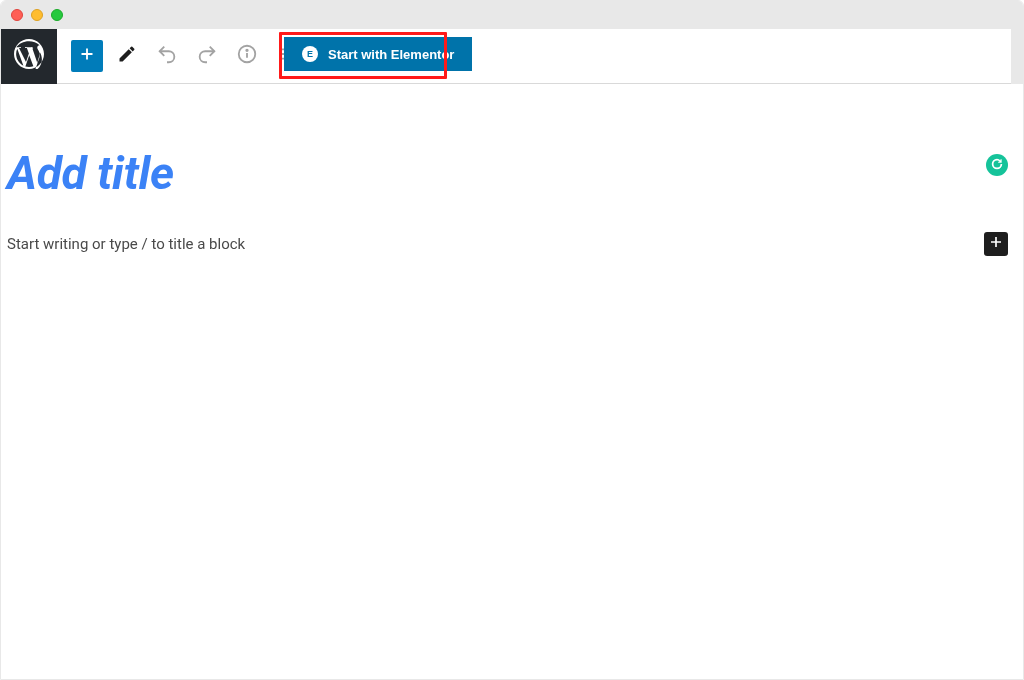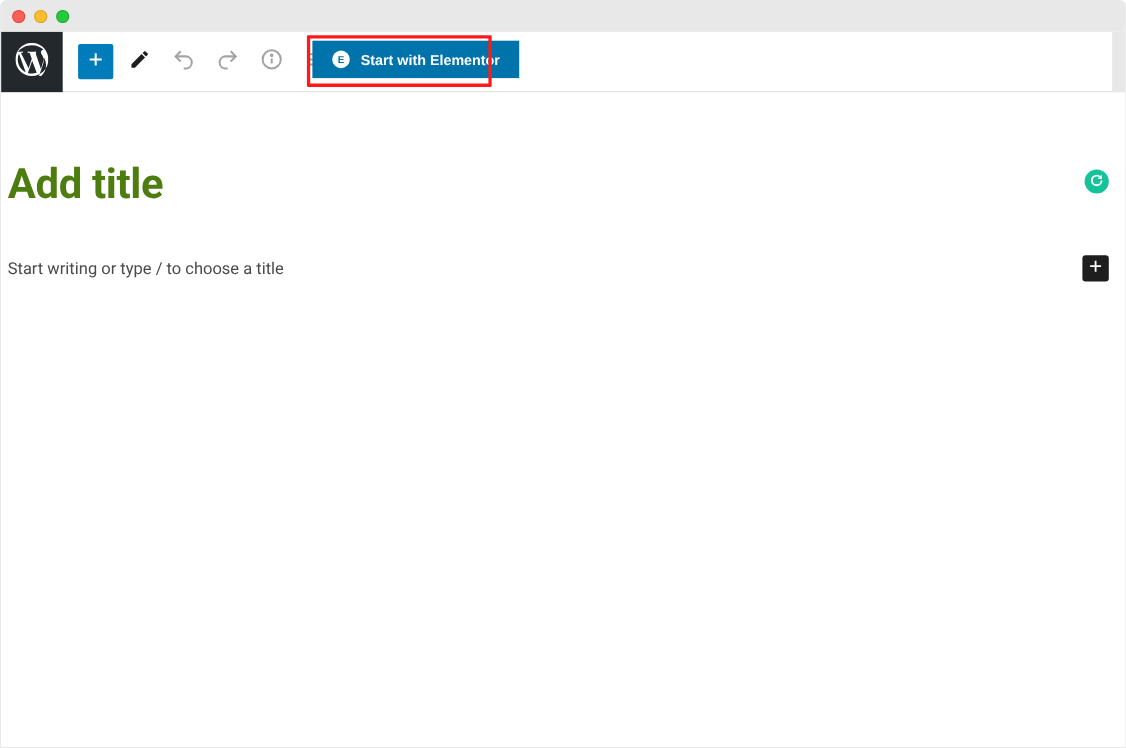--- a/index.html
+++ b/index.html
@@ -19,21 +19,21 @@
     .icon-btn { width:32px; height:32px; display:flex; justify-content:center; align-items:center; cursor:pointer; background:transparent; border:none; }
     .edit-icon svg { width:20px; height:20px; fill:#1e1e1e; }
     .muted svg { width:22px; height:22px; fill:#a3a3a3; stroke:#a3a3a3; }
     .elementor { position:absolute; left:283px; top:8px; }
     .elementor-btn { display:flex; align-items:center; gap:10px; background:#0073aa; color:#fff; font-size:13px; font-weight:600; padding:9px 18px; border:none; cursor:pointer; }
     .elementor-icon { width:16px; height:16px; background:#fff; border-radius:50%; display:flex; justify-content:center; align-items:center; color:#0073aa; font-size:9px; font-weight:700; }
     .highlight-box { position:absolute; left:278px; top:3px; width:168px; height:47px; border:3px solid #ff1a1a; pointer-events:none; border-radius:1px; }
     .right-strip { position:absolute; right:0; top:0; width:12px; height:55px; background:#e8e8e8; }
     .content { flex:1; position:relative; padding:0; background:#fff; }
     .title-area { position:absolute; left:6px; top:62px; right:12px; }
-    .title-placeholder { font-size:38px; font-weight:700; color:#4d7c0f; letter-spacing:-0.3px; }
+    .title-placeholder { font-size:46px; font-weight:700; color:#3b82f6; letter-spacing:-0.3px;font-style:italic; }
     .body-area { position:absolute; left:6px; top:148px; right:15px; display:flex; align-items:center; justify-content:space-between; }
     .body-placeholder { font-size:15px; color:#4a4a4a; }
     .add-block-btn { width:24px; height:24px; background:#1e1e1e; border-radius:3px; display:flex; justify-content:center; align-items:center; cursor:pointer; }
     .add-block-btn svg { width:20px; height:20px; fill:#fff; }
     .grammarly { position:absolute; right:15px; top:70px; width:22px; height:22px; border-radius:50%; background:#15c39a; display:flex; justify-content:center; align-items:center; }
     .grammarly svg { width:14px; height:14px; }
   </style>
 </head>
 <body>
 
@@ -131,21 +131,21 @@
 
     <div class="grammarly" title="Grammarly">
       <span>
         <svg viewBox="0 0 24 24">
             <path d="M12 3a9 9 0 1 0 9 9h-3a6 6 0 1 1-6-6c1.8 0 3.4.8 4.5 2H14v2h6V4h-2v2.1A9 9 0 0 0 12 3z" fill="#fff"></path>
           </svg>
       </span>
     </div>
 
     <div class="body-area">
-      <div class="body-placeholder">Start writing or type / to choose a title</div>
+      <div class="body-placeholder">Start writing or type / to title a block</div>
       <div class="add-block-btn">
         <span>
           <svg viewBox="0 0 24 24">
               <path d="M18 11h-5V6h-2v5H6v2h5v5h2v-5h5z"></path>
             </svg>
         </span>
       </div>
     </div>
 
   </div>

